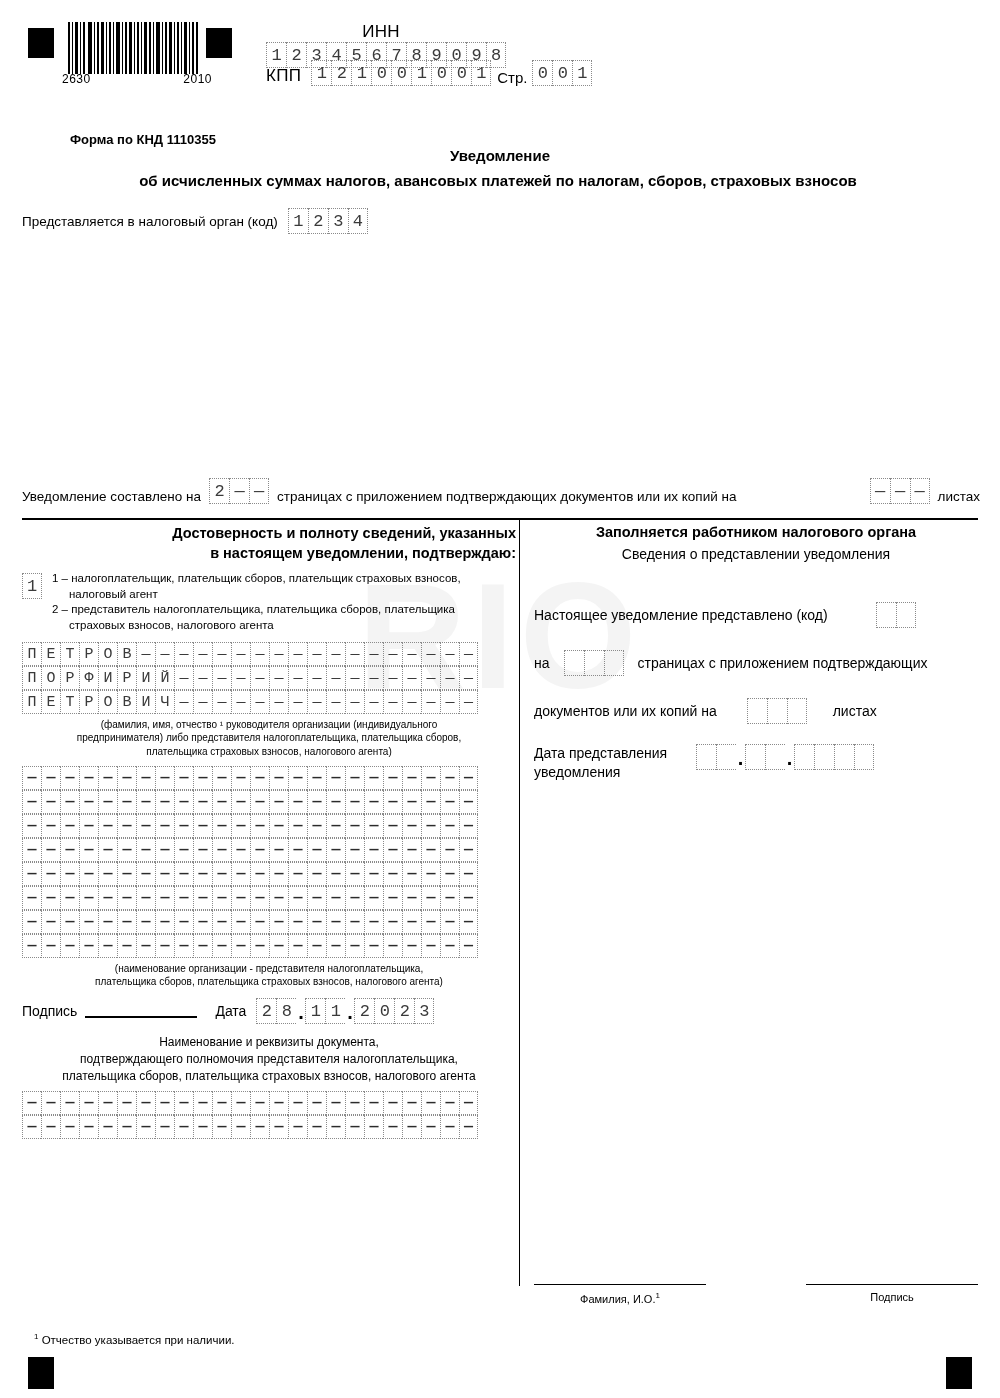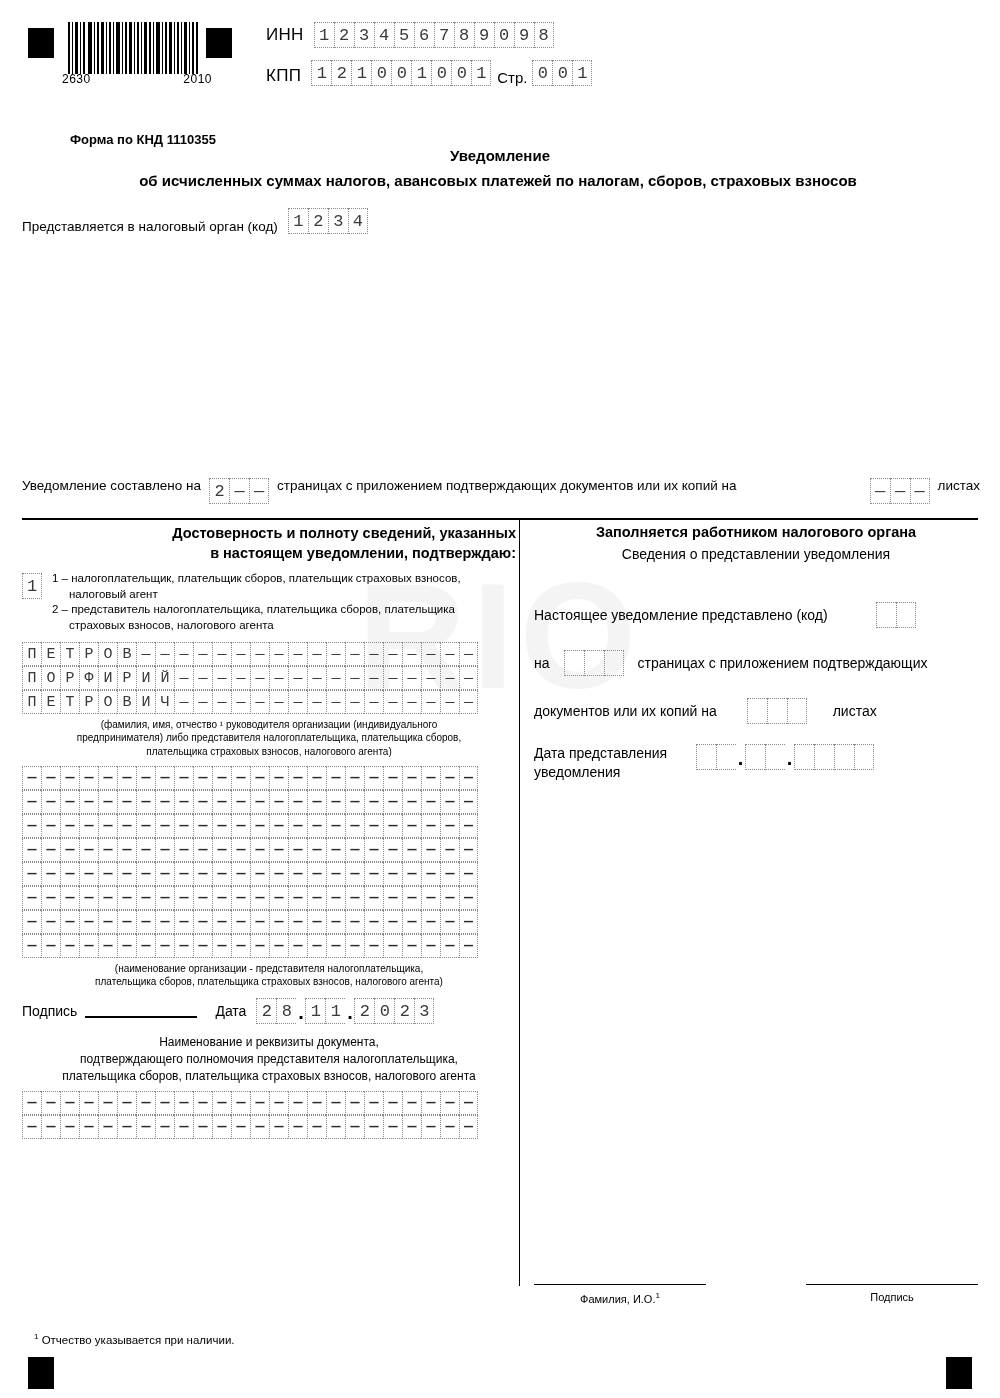--- a/index.html
+++ b/index.html
@@ -47,38 +47,38 @@
   .cells.small .cell { width: 19px; height: 24px; font-size: 15px; }
   .cells .cell.dash { color: #2b2b2b; font-weight: 700; }
   .cells .sep {
     width: 9px; height: 26px; display: flex;
     align-items: flex-end; justify-content: center;
     font-size: 20px; font-weight: 900; line-height: 1;
     padding-bottom: 2px;
   }
 
   
-  .hdr-inn { position: absolute; left: 266px; top: 22px; display: flex; align-items: center; }
+  .hdr-inn { position: absolute; left: 266px; top: 22px; display: flex; align-items: center; flex-direction: column; }
   .hdr-kpp { position: absolute; left: 266px; top: 60px; display: flex; align-items: flex-end; }
   .hdr-lbl { font-size: 17px; margin-right: 10px; letter-spacing: .3px; }
   .str-lbl { font-size: 15px; margin: 0 5px 0 6px; }
 
   
   .knd { position: absolute; left: 70px; top: 132px; font-size: 13px; font-weight: bold; }
   .title1 { position: absolute; left: 0; top: 147px; width: 1000px; text-align: center;
             font-size: 15px; font-weight: bold; }
   .title2 { position: absolute; left: 0; top: 172px; width: 996px; text-align: center;
             font-size: 15px; font-weight: bold; }
 
-  .organ-row { position: absolute; left: 22px; top: 208px; display: flex; align-items: flex-end; }
+  .organ-row { position: absolute; left: 22px; top: 208px; display: flex; align-items: center; }
   .organ-lbl { font-size: 13.5px; margin-right: 10px; }
 
   
   .made-row { position: absolute; left: 22px; top: 478px; width: 958px;
-              display: flex; align-items: flex-start; font-size: 13.5px; }
+              display: flex; align-items: flex-end; font-size: 13.5px; }
   .made-row .txt { white-space: nowrap; }
   .made-row .gap-l { margin: 0 8px; }
   .made-row .spacer { flex: 1; }
 
   
   .frame { position: absolute; left: 22px; top: 518px; width: 956px; height: 798px;
            border-top: 2px solid #000; }
   .vdiv { position: absolute; left: 519px; top: 520px; width: 0; height: 766px;
           border-left: 1.5px solid #000; }
 

